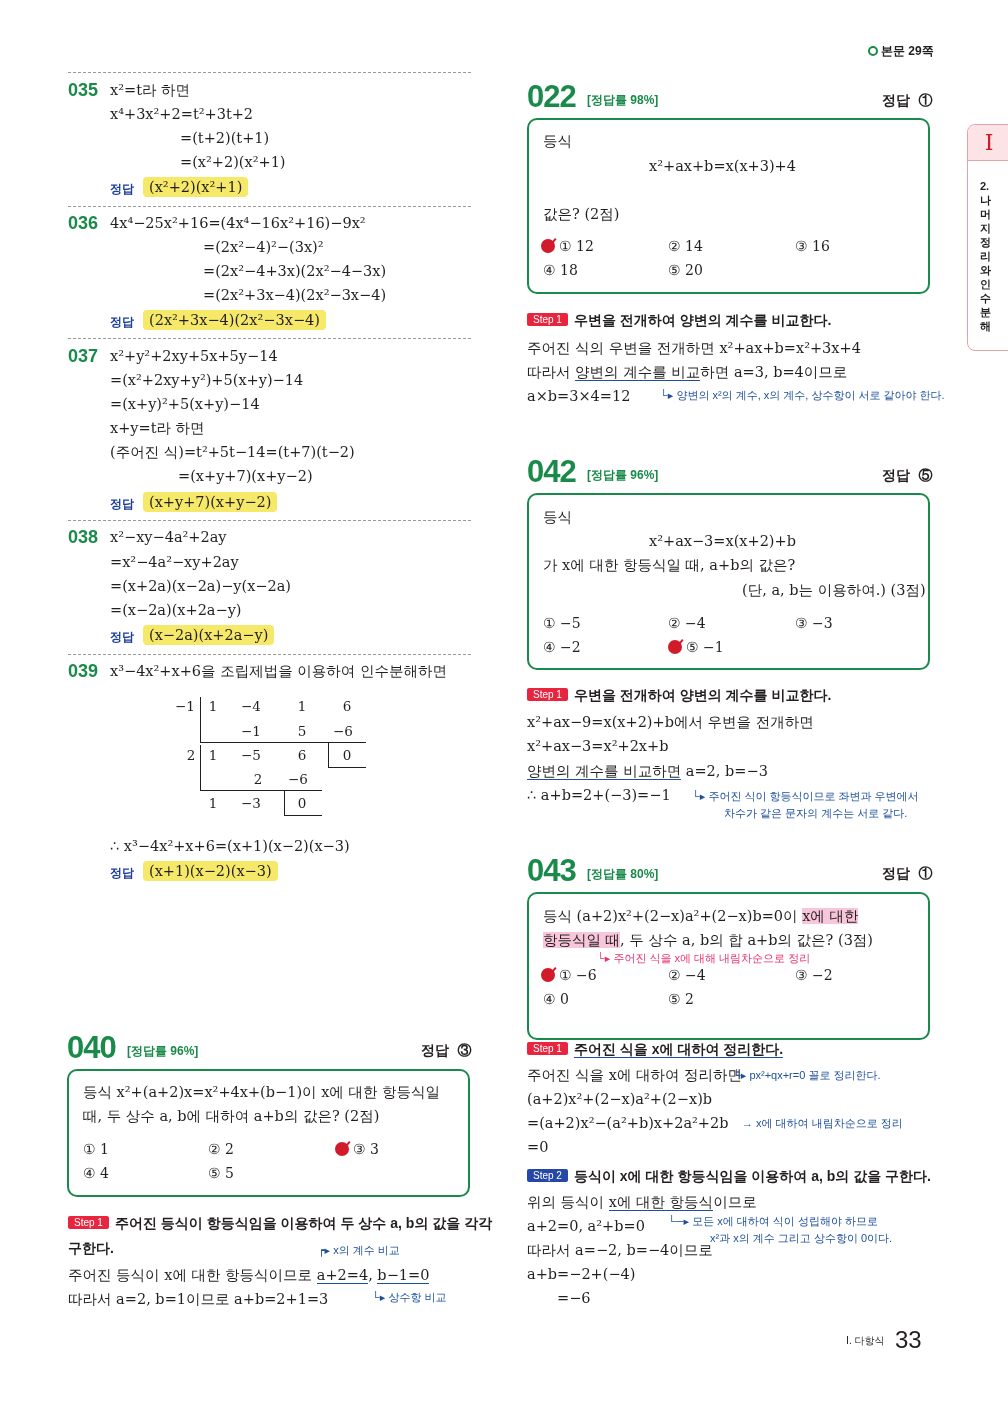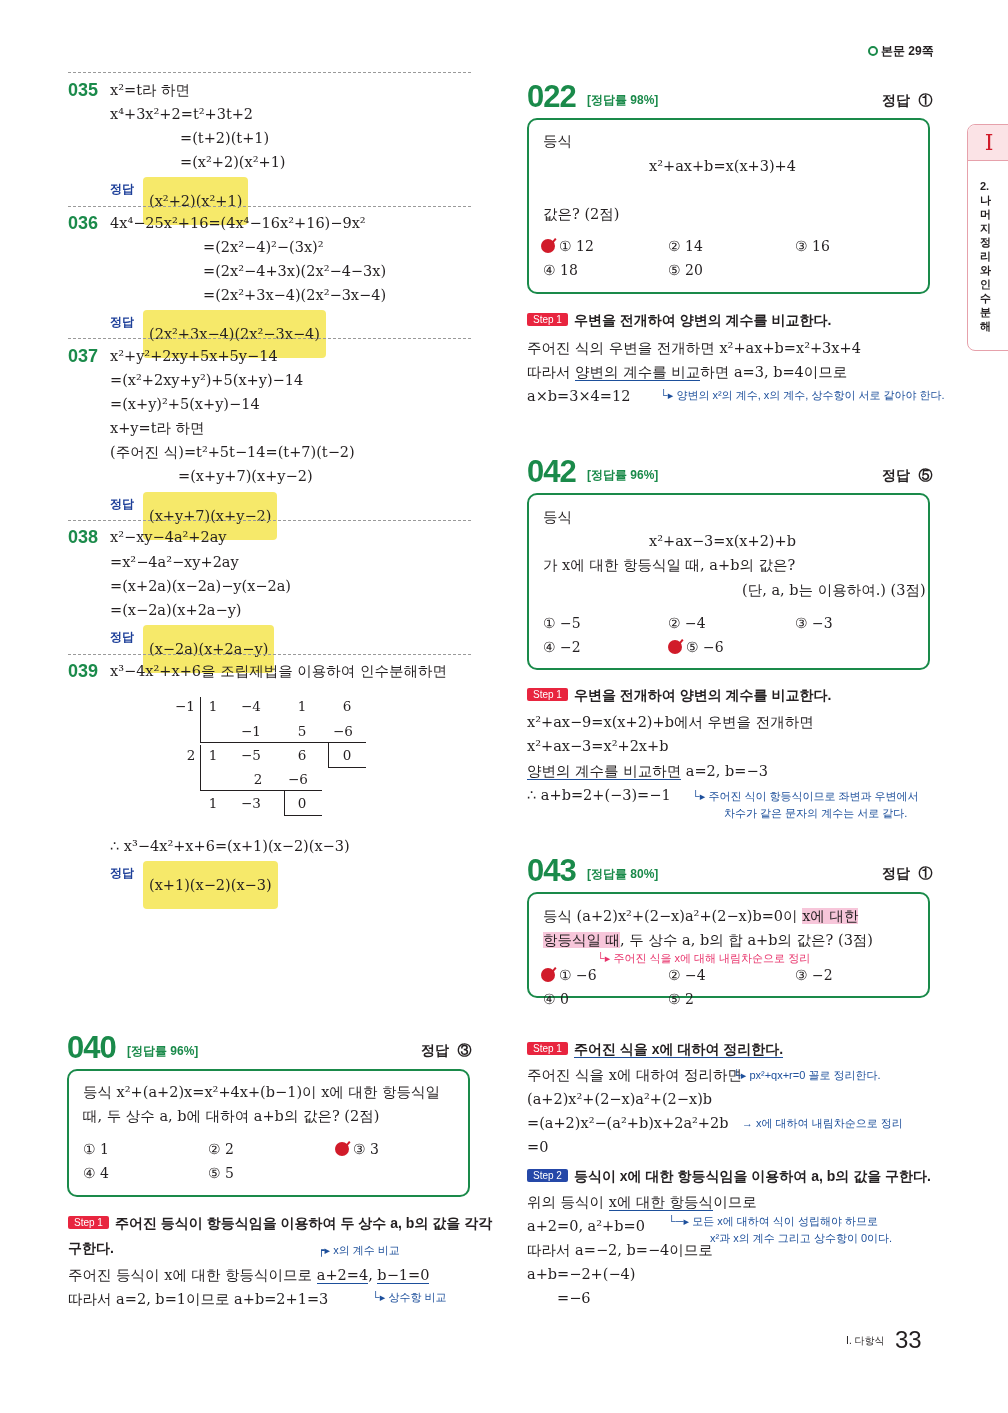--- a/index.html
+++ b/index.html
@@ -4,21 +4,21 @@
 <style>
   *{box-sizing:border-box;margin:0;padding:0}
   html,body{width:1008px;height:1413px;background:#fff;overflow:hidden}
   body{position:relative;font-family:"DejaVu Serif","Liberation Serif",serif;color:#231f20;font-size:14px}
   .abs{position:absolute}
   .sans{font-family:"Liberation Sans","DejaVu Sans",sans-serif}
   .dash{position:absolute;left:68px;width:403px;border-top:1px dashed #9a9a9a}
   .num{font-family:"Liberation Sans","DejaVu Sans",sans-serif;font-weight:bold;color:#1a8a4a;font-size:18px}
   .line{position:absolute;white-space:nowrap;font-size:14.5px;line-height:18px}
   .jd{font-family:"Liberation Sans","DejaVu Sans",sans-serif;font-weight:bold;color:#1d3f99;font-size:12px}
-  .hl{background:#f6e96a;border-radius:4px;padding:15px 6px}
+  .hl{background:#f6e96a;border-radius:4px;padding:1px 6px}
   .bignum{font-family:"Liberation Sans","DejaVu Sans",sans-serif;font-weight:bold;color:#1a8a4a;font-size:31px;letter-spacing:-1px;line-height:30px}
   .rate{font-family:"Liberation Sans","DejaVu Sans",sans-serif;color:#1a8a4a;font-size:12px;font-weight:bold}
   .ans{font-family:Liberation Mono, monospace;font-weight:bold;font-size:14px;color:#231f20}
   .box{position:absolute;border:2px solid #1a8a4a;border-radius:10px;background:#fff}
   .step{display:inline-block;background:#e8253f;color:#fff;font-family:"Liberation Sans","DejaVu Sans",sans-serif;font-size:10px;padding:1px 6px;border-radius:2px;margin-right:6px;vertical-align:2px}
   .step2{background:#2548a8}
   .stepttl{font-family:"Liberation Sans","DejaVu Sans",sans-serif;font-weight:bold;font-size:14px}
   .note{position:absolute;white-space:nowrap;font-family:"Liberation Sans","DejaVu Sans",sans-serif;color:#1d4f9b;font-size:11px}
   .notepink{color:#e8336b}
   .ul{border-bottom:1.5px solid #1d4f9b}
@@ -188,40 +188,40 @@
 
   <div class="box" style="left:527px;top:493px;width:403px;height:177px">
     <span class="line" style="left:14px;top:13px">등식</span>
     <span class="line" style="left:120px;top:37px">x²+ax−3=x(x+2)+b</span>
     <span class="line" style="left:14px;top:61px">가 x에 대한 항등식일 때, a+b의 값은?</span>
     <span class="line" style="left:213px;top:86px">(단, a, b는 이용하여.) (3점)</span>
     <span class="choice" style="left:14px;top:120px">① −5</span>
     <span class="choice" style="left:139px;top:120px">② −4</span>
     <span class="choice" style="left:266px;top:120px">③ −3</span>
     <span class="choice" style="left:14px;top:144px">④ −2</span>
-    <span class="choice" style="left:139px;top:144px"><span class="check"></span><span>⑤ −6</span></span>
+    <span class="choice" style="left:139px;top:144px"><span class="check"></span><span>⑤ −1</span></span>
   </div>
 
   <div class="abs" style="left:527px;top:687px;white-space:nowrap">
     <span class="step">Step 1</span><span class="stepttl">우변을 전개하여 양변의 계수를 비교한다.</span>
   </div>
   <span class="line" style="left:527px;top:713px">x²+ax−9=x(x+2)+b에서 우변을 전개하면</span>
   <span class="line" style="left:527px;top:737px">x²+ax−3=x²+2x+b</span>
   <span class="line" style="left:527px;top:762px"><span class="ul">양변의 계수를 비교하면</span><span> a=2, b=−3</span></span>
   <span class="line" style="left:527px;top:786px">∴ a+b=2+(−3)=−1</span>
   <span class="note" style="left:692px;top:789px">└▸ <span>주어진 식이 항등식이므로 좌변과 우변에서</span></span>
   <span class="note" style="left:724px;top:806px">차수가 같은 문자의 계수는 서로 같다.</span>
 </div>
 
 <div>
   <span class="abs bignum" style="left:527px;top:856px">043</span>
   <span class="abs rate" style="left:587px;top:866px">[정답률 80%]</span>
   <span class="abs ans" style="left:882px;top:865px;white-space:nowrap"><span>정답</span> <span>①</span></span>
 
-  <div class="box" style="left:527px;top:892px;width:403px;height:106px">
+  <div class="box" style="left:527px;top:892px;width:403px;height:148px">
     <span class="line" style="left:14px;top:13px"><span>등식 (a+2)x²+(2−x)a²+(2−x)b=0이 </span><span class="pinkhl">x에 대한</span></span>
     <span class="line" style="left:14px;top:37px"><span class="pinkhl">항등식일 때</span><span>, 두 상수 a, b의 합 a+b의 값은? (3점)</span></span>
     <span class="note notepink" style="left:68px;top:57px">└▸ <span>주어진 식을 x에 대해 내림차순으로 정리</span></span>
     <span class="choice" style="left:12px;top:73px"><span class="check"></span><span>① −6</span></span>
     <span class="choice" style="left:139px;top:73px">② −4</span>
     <span class="choice" style="left:266px;top:73px">③ −2</span>
     <span class="choice" style="left:14px;top:97px">④ 0</span>
     <span class="choice" style="left:139px;top:97px">⑤ 2</span>
   </div>
 

